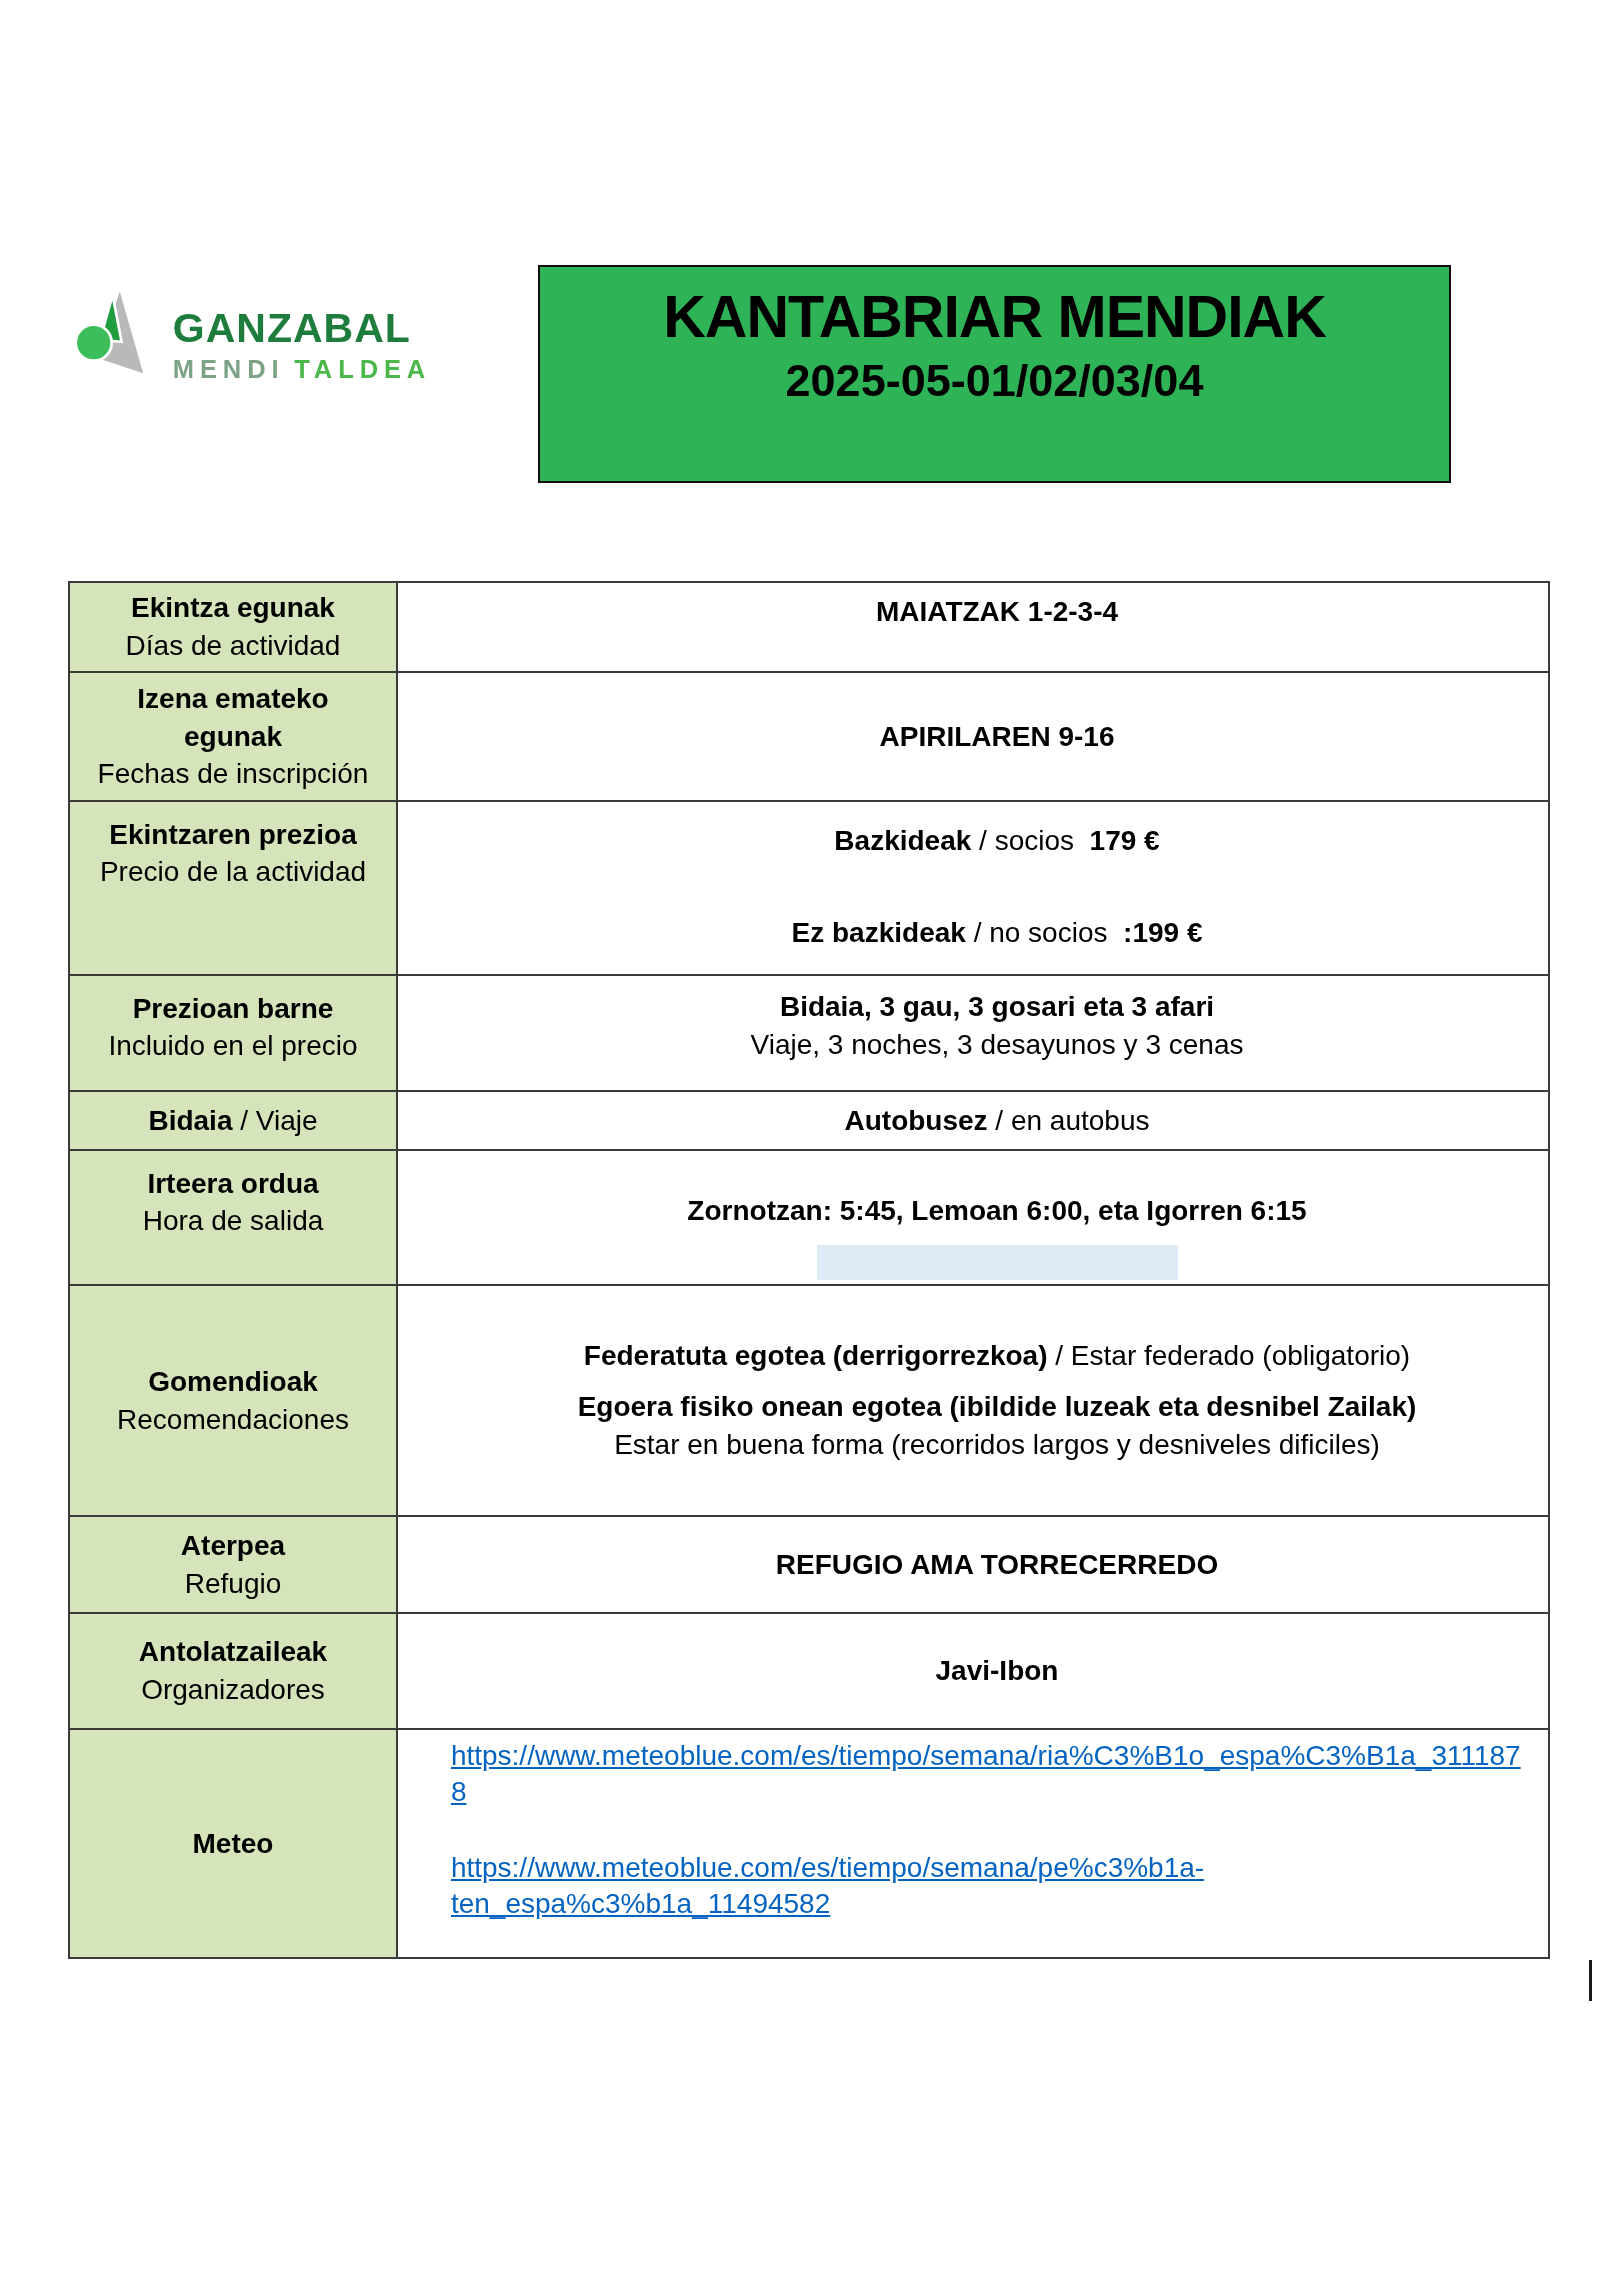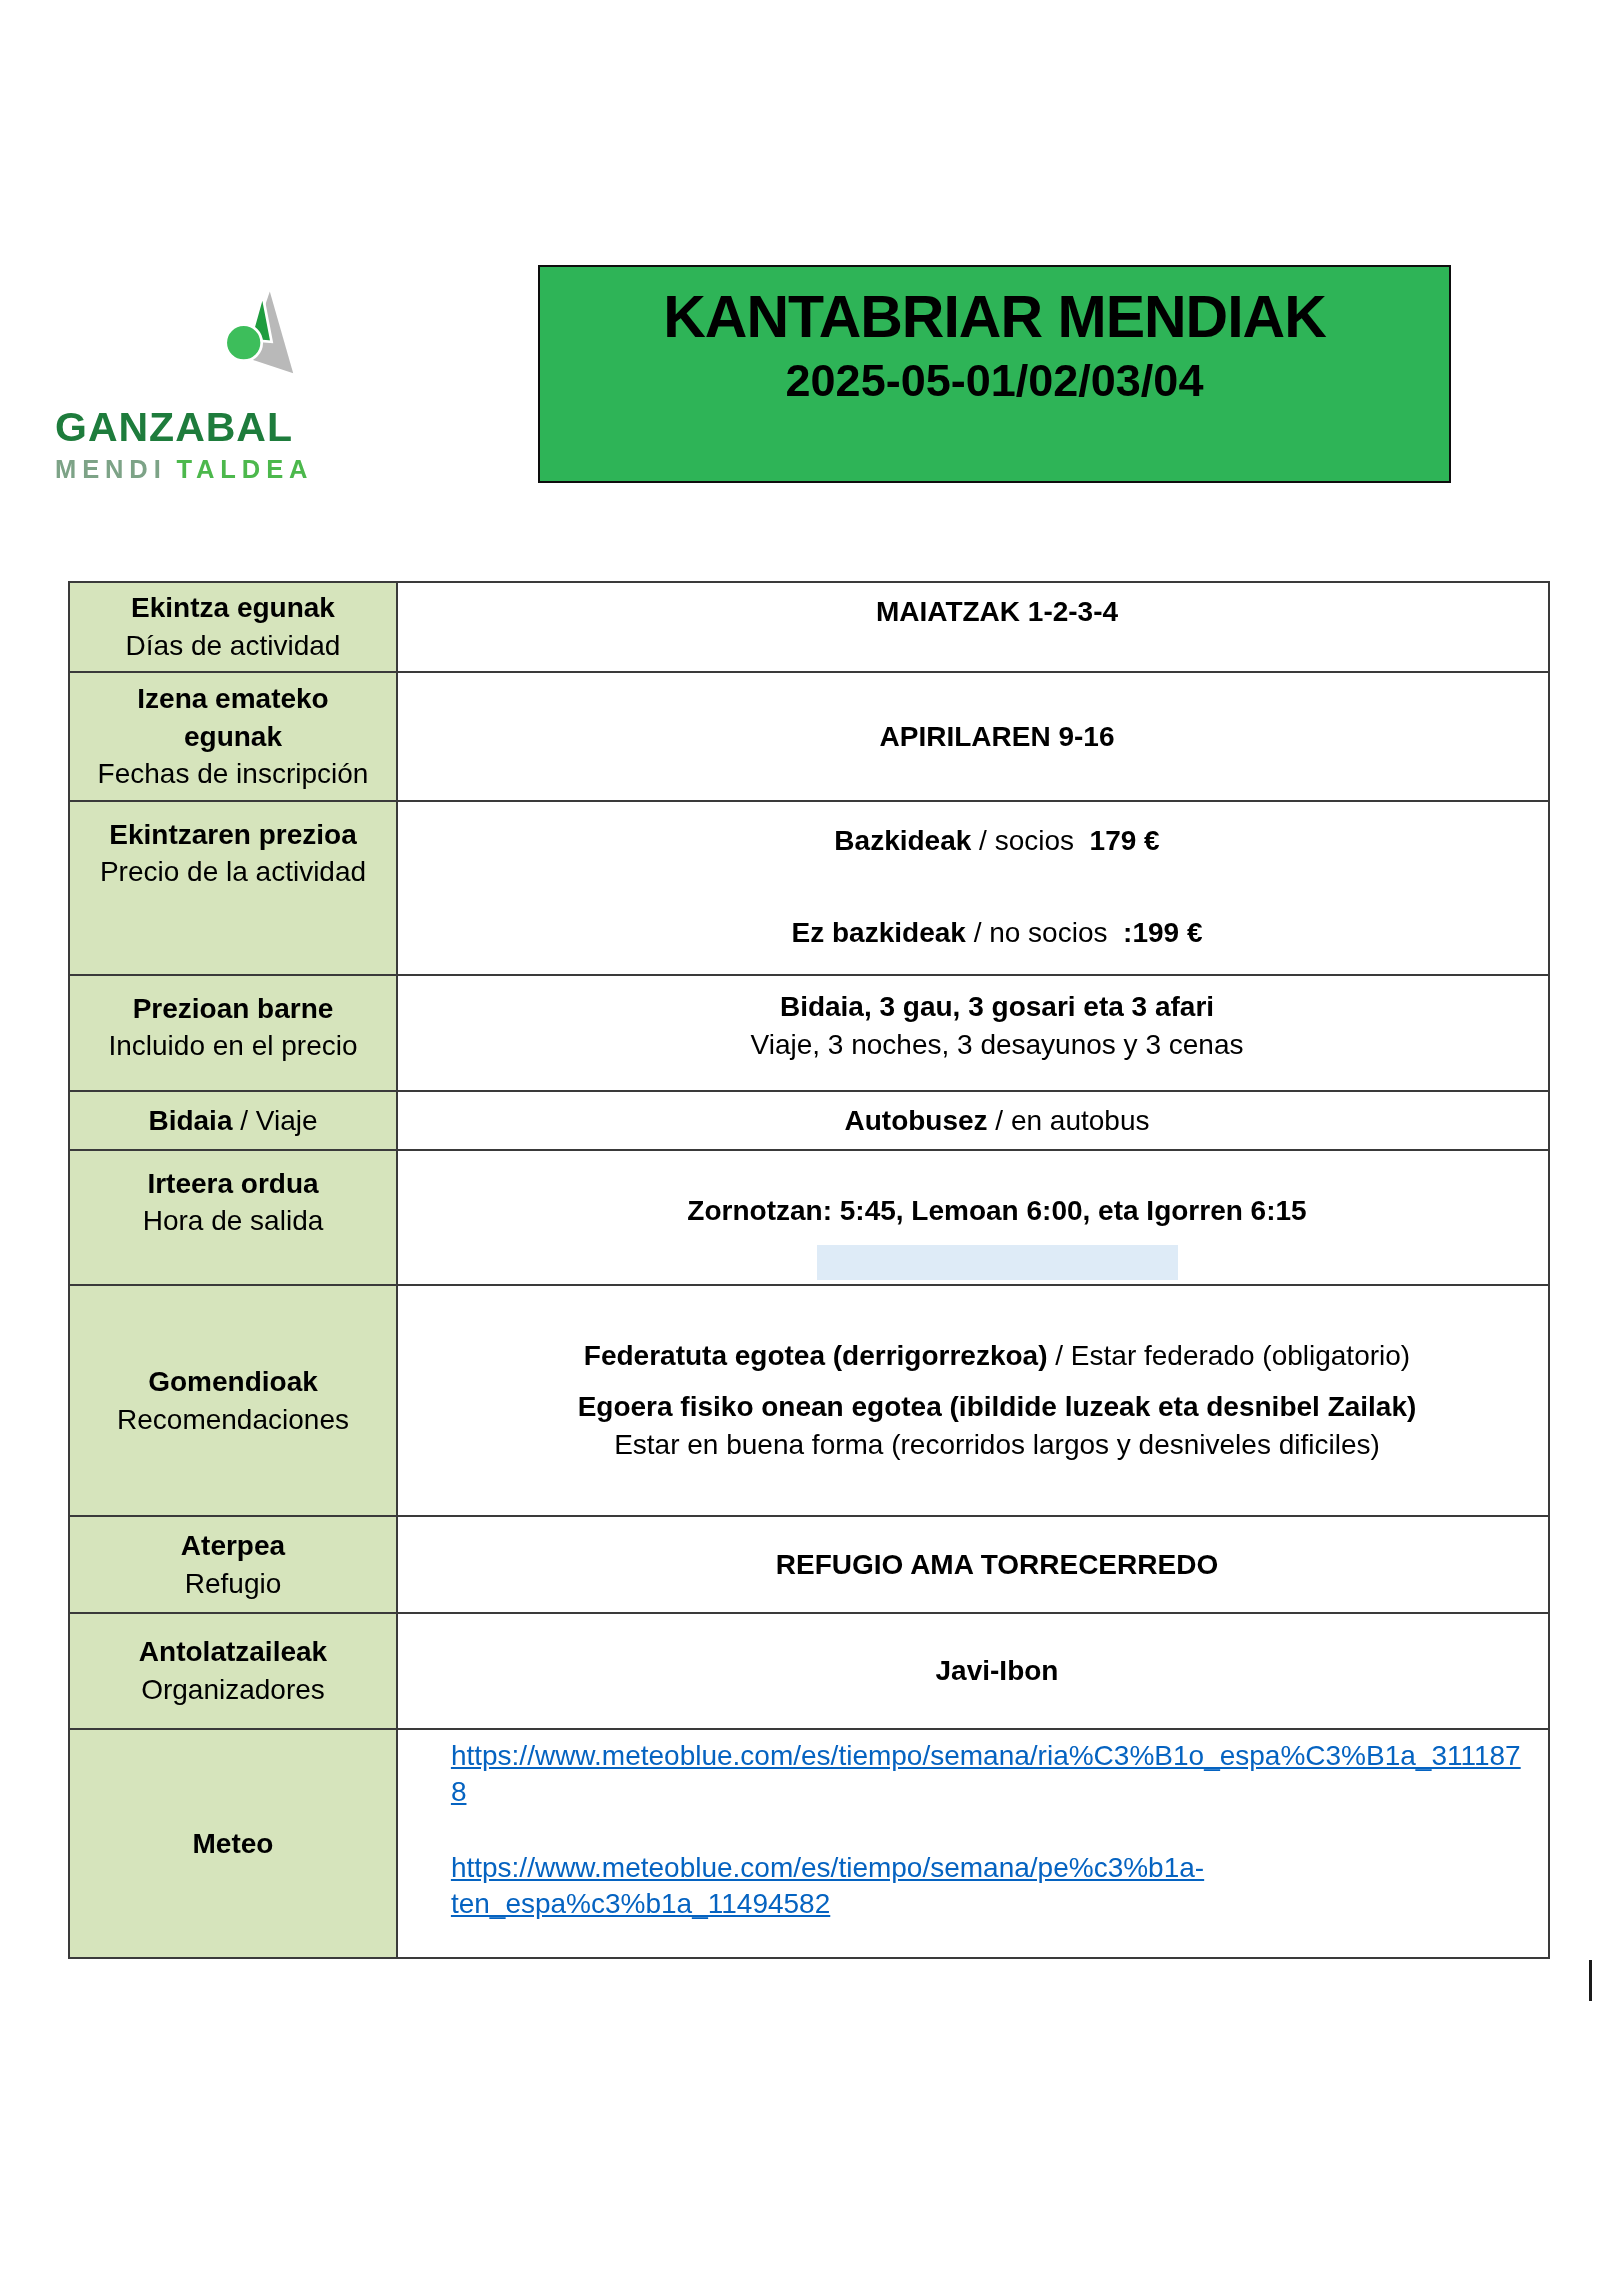--- a/index.html
+++ b/index.html
@@ -6,21 +6,21 @@
   html,body { background:#ffffff; }
   body {
     position:relative;
     width:1621px; height:2293px;
     font-family:"Liberation Sans", sans-serif;
     color:#000;
     overflow:hidden;
   }
 
   
-  .logo { position:absolute; left:55px; top:286px; display:flex; align-items:flex-end; gap:9.8px;flex-direction:column; }
+  .logo { position:absolute; left:73px; top:286px; display:flex; align-items:flex-start; gap:9.8px; }
   .logo svg { width:90px; height:90px; display:block; }
   .logo-text { display:flex; flex-direction:column; margin-top:21.6px; }
   .logo-name { font-size:41px; font-weight:bold; color:var(--logo_dark); letter-spacing:1px; line-height:1; }
   .logo-sub { margin-top:8.8px; font-size:25.5px; font-weight:bold; letter-spacing:5.9px; line-height:1; }
   .logo-sub .mendi { color:var(--logo_mid); }
   .logo-sub .taldea { color:var(--logo_light); margin-left:9.8px; }
 
   
   .banner {
     position:absolute; left:538px; top:265px; width:913px; height:218px;

